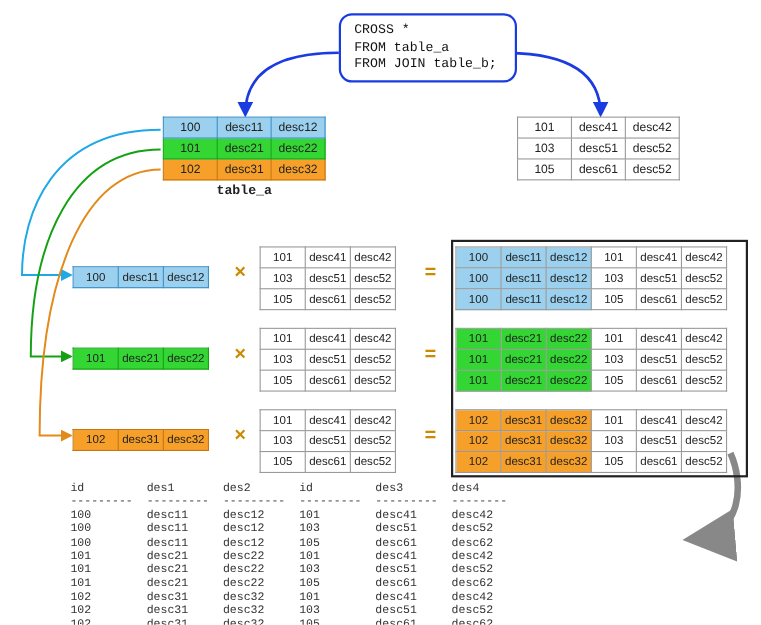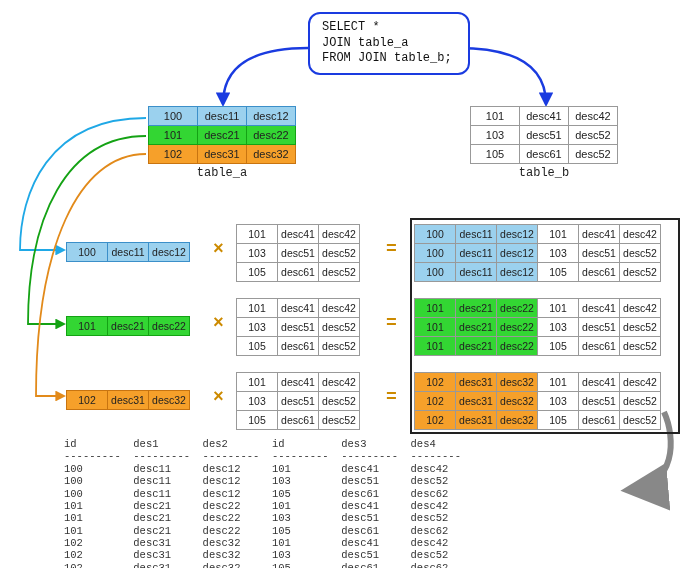--- a/index.html
+++ b/index.html
@@ -39,21 +39,21 @@
     min-width: 38px;
     height: 16px;
   }
   .tbl.compact td { padding: 1px 3px; font-size: 10.5px; min-width: 34px; }
 
   
   .row-blue td   { background: #9bd1ee; border-color: #3b8fc9; }
   .row-green td  { background: #33d633; border-color: #14a214; }
   .row-orange td { background: #f6a02a; border-color: #c87410; }
 
-  .tname { text-align: center; font-family: "Courier New", monospace; font-size: 12px; margin-top: 2px; }
+  .tname { text-align: center; font-family: "Courier New", monospace; font-size: 12px; margin-top: 2px; font-weight: bold; }
 
   .op {
     font-family: "Courier New", monospace;
     font-size: 18px;
     font-weight: bold;
     color: #cc8a00;
     text-align: center;
   }
   .result-frame {
     position: absolute;
@@ -95,22 +95,22 @@
     <path d="M300,40 Q215,40 215,96" fill="none" stroke="#1a3be0" stroke-width="2.4" marker-end="url(#ar-blue)"></path>
     <path d="M450,40 Q538,40 538,96" fill="none" stroke="#1a3be0" stroke-width="2.4" marker-end="url(#ar-blue)"></path>
 
     <path d="M138,110 C40,110 12,185 12,242 C12,242 12,242 56,242" fill="none" stroke="#1fa8e6" stroke-width="1.8" marker-end="url(#ar-cyan)"></path>
     <path d="M138,128 C58,128 20,210 20,316 C20,316 20,316 56,316" fill="none" stroke="#14a214" stroke-width="1.8" marker-end="url(#ar-green)"></path>
     <path d="M138,146 C70,146 28,240 28,388 C28,388 28,388 56,388" fill="none" stroke="#e28a1a" stroke-width="1.8" marker-end="url(#ar-orange)"></path>
 
     <path d="M656,404 C668,430 668,478 622,482" fill="none" stroke="#888" stroke-width="6" marker-end="url(#ar-grey)"></path>
   </svg>
 
-  <div class="layer sqlbox" style="left:300px; top:4px;"><span>SELECT *</span>
-<span>JOIN table_a</span>
+  <div class="layer sqlbox" style="left:300px; top:4px;"><span>CROSS *</span>
+<span>FROM table_a</span>
 <span>FROM JOIN table_b;</span></div>
 
   <div class="layer" style="left:140px; top:98px;">
     <table class="tbl">
       <tbody>
           <tr class="row-blue">
             <td>100</td>
             <td>desc11</td>
             <td>desc12</td>
           </tr>
@@ -142,21 +142,20 @@
             <td>desc51</td>
             <td>desc52</td>
           </tr>
       <tr>
             <td>105</td>
             <td>desc61</td>
             <td>desc52</td>
           </tr>
     </tbody>
       </table>
-    <div class="tname">table_b</div>
   </div>
 
   <div class="layer" style="left:58px; top:234px;">
     <table class="tbl compact">
         <tbody>
           <tr class="row-blue">
       <td>100</td>
             <td>desc11</td>
             <td>desc12</td>
     </tr>

